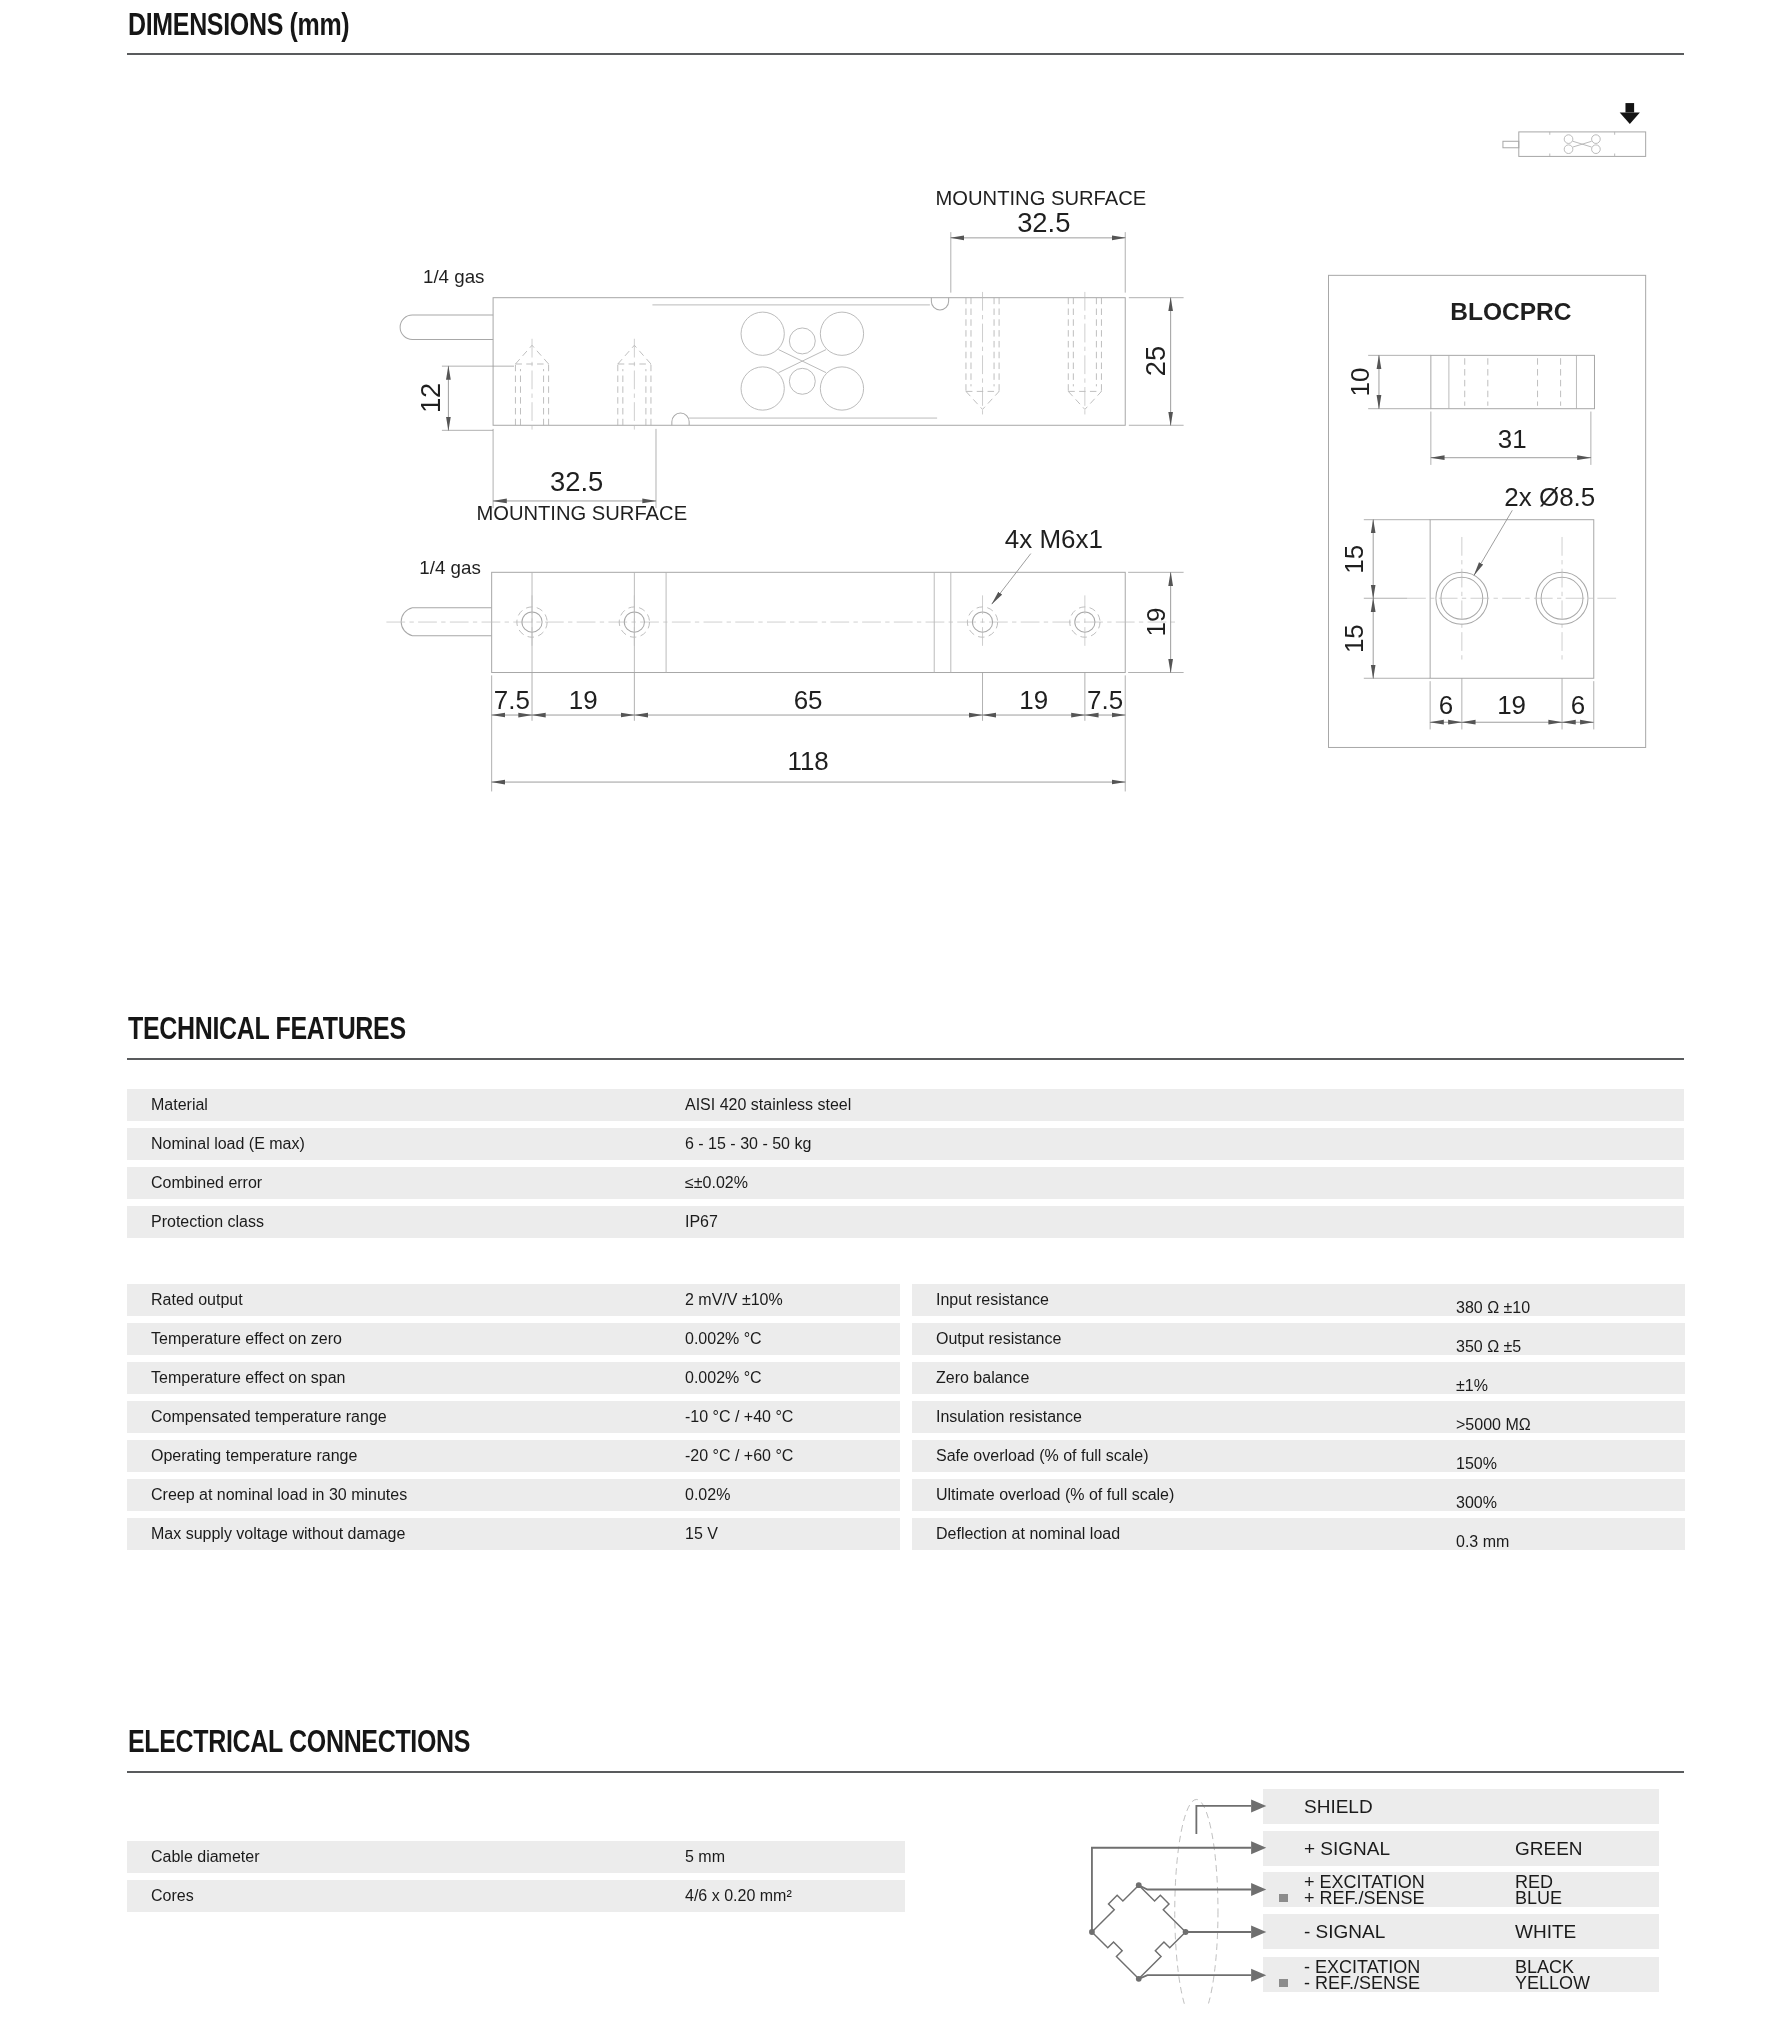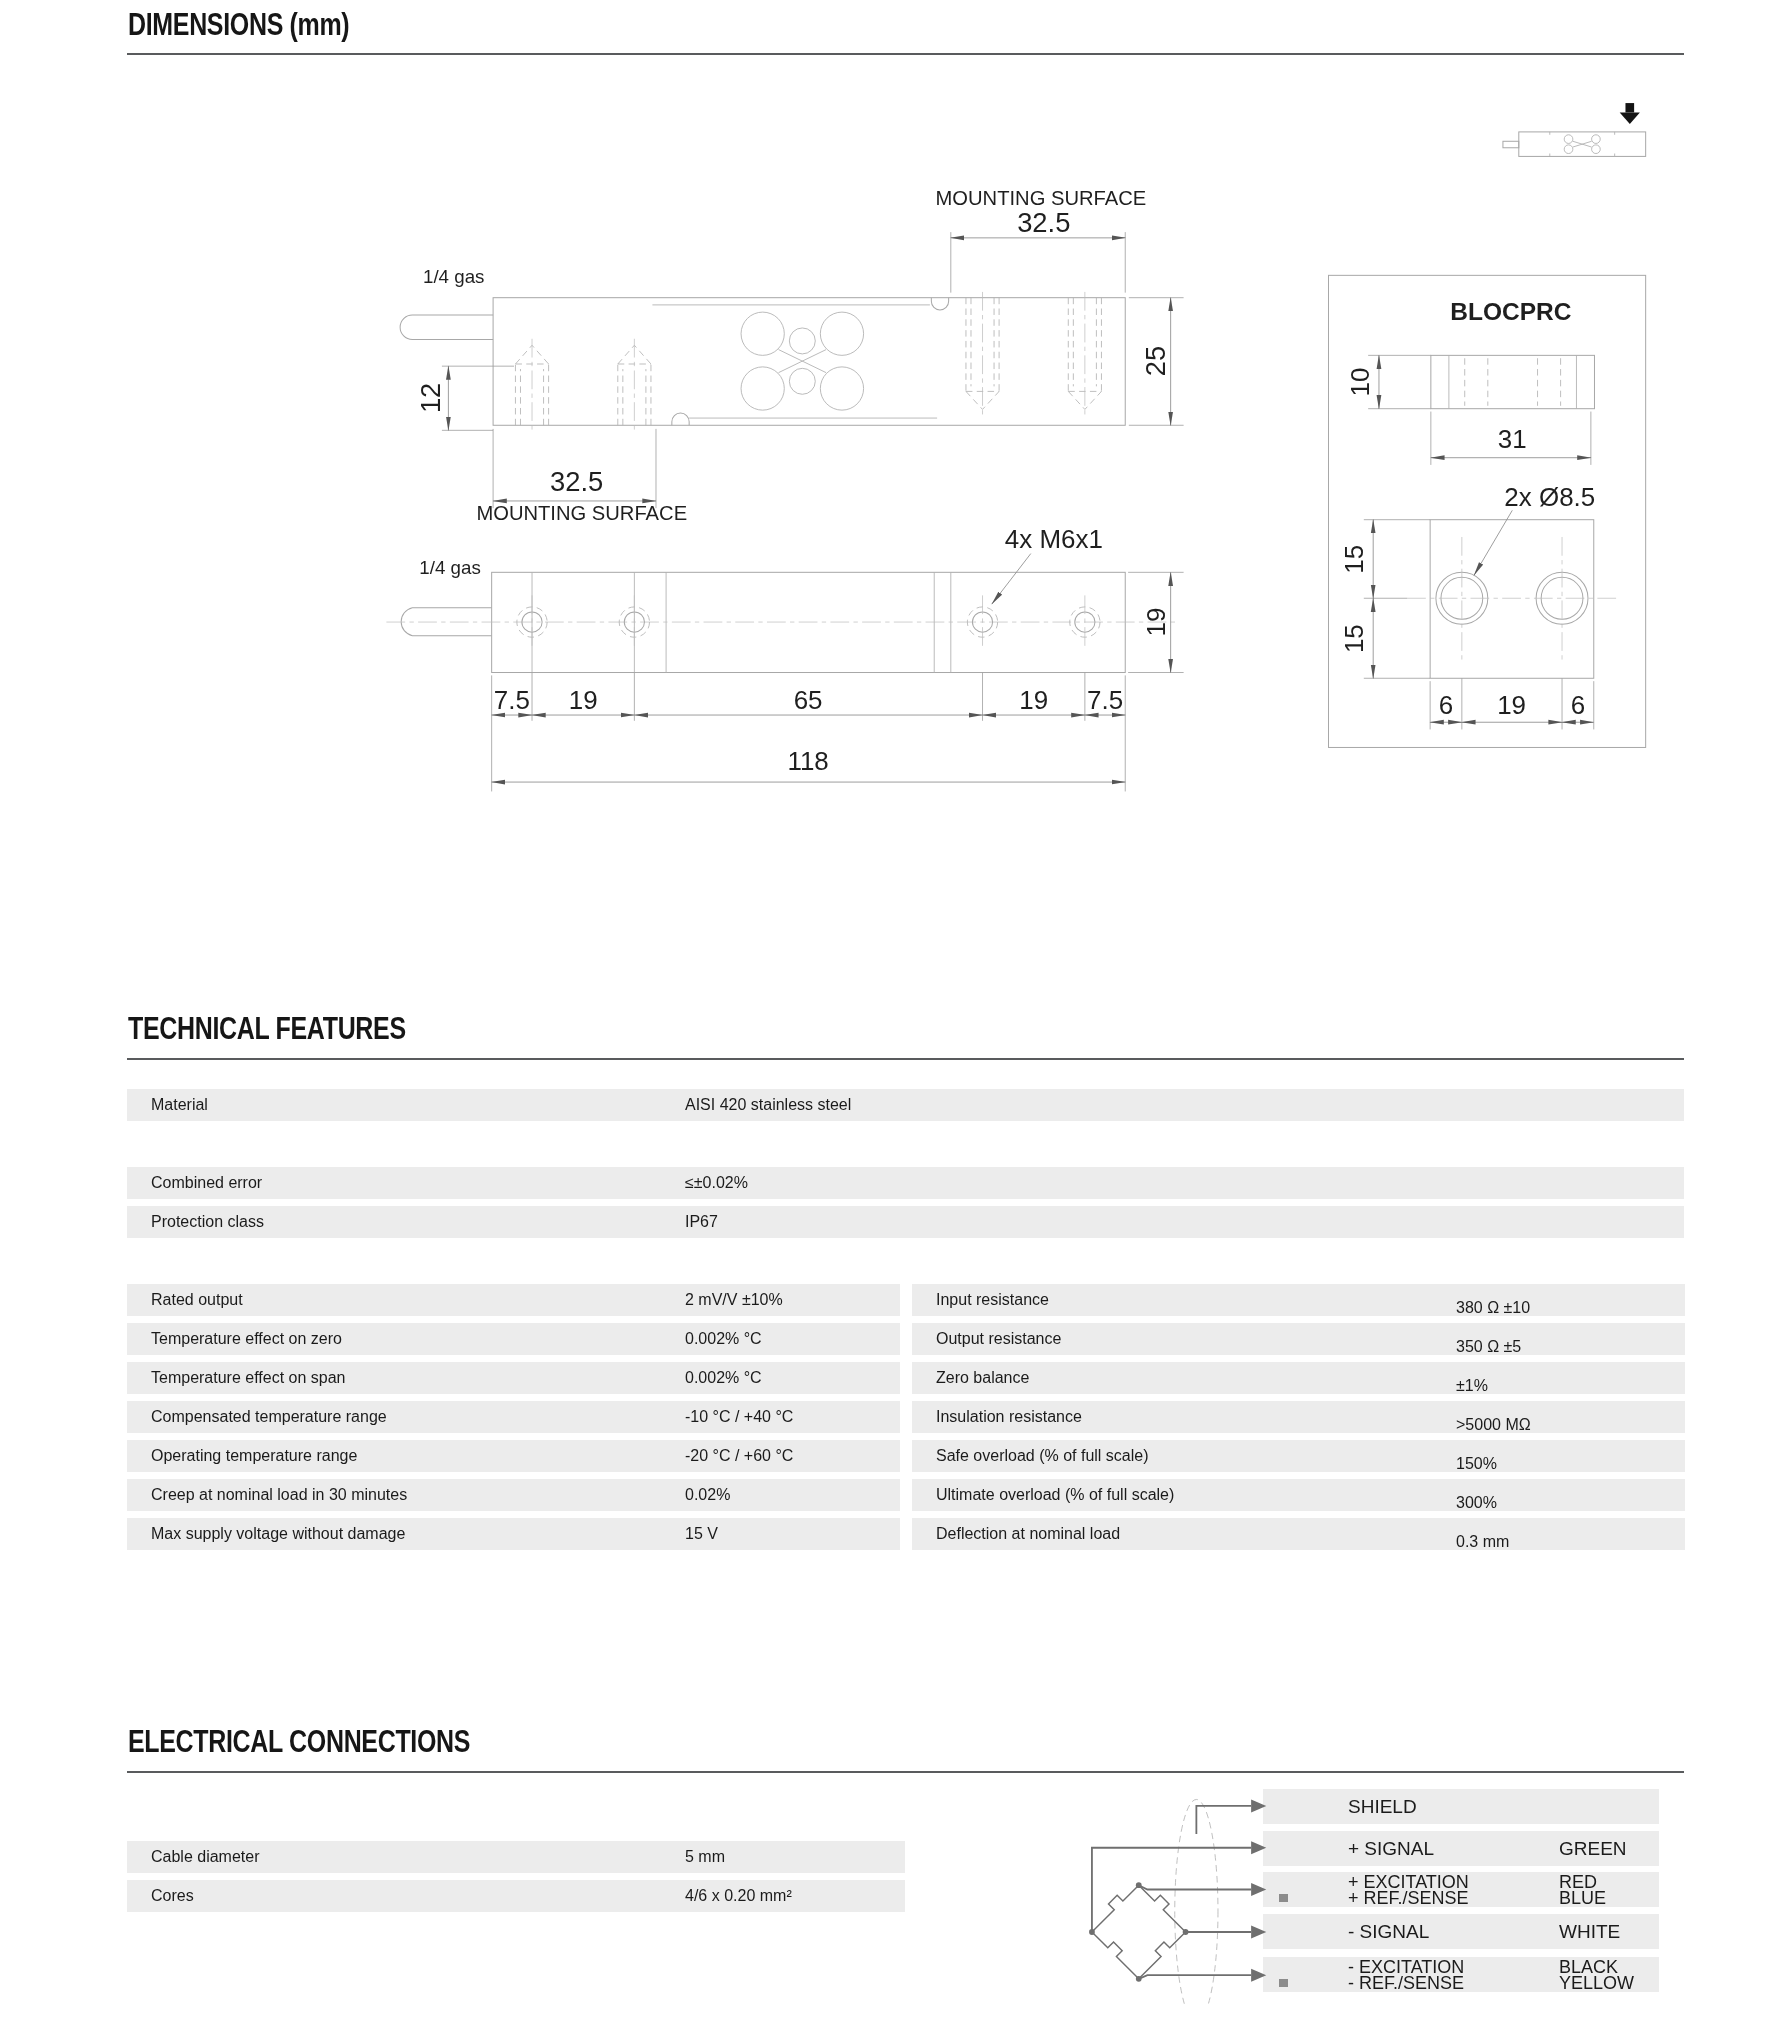--- a/index.html
+++ b/index.html
@@ -7,21 +7,21 @@
         font-family:"Liberation Sans",sans-serif;color:#1b1b1b;overflow:hidden;}
   .sec-head{position:absolute;left:128px;font-size:32px;font-weight:700;line-height:1;
         letter-spacing:-0.4px;transform:scaleX(.78);transform-origin:0 50%;white-space:nowrap;color:#161616;}
   .rule{position:absolute;left:127px;width:1557px;height:2.2px;background:#595b5d;}
   .trow{position:absolute;height:32px;background:#ececec;}
   .trow span{position:absolute;top:50%;transform:translateY(-50%);font-size:16px;white-space:nowrap;}
   .lbl{left:24px;}
   .v1{left:558px;}
   .v2{left:544px;margin-top:8px;}
   .wrow{position:absolute;left:1263px;width:396px;height:35px;background:#ececec;font-size:19px;}
-  .wrow .c{position:absolute;top:50%;transform:translateY(-50%);white-space:nowrap;margin-left:44px;}
+  .wrow .c{position:absolute;top:50%;transform:translateY(-50%);white-space:nowrap;}
   .wlbl{left:41px;}
   .wcol{left:252px;}
   .wrow.two span{transform:none;font-size:18px;line-height:18px;}
   .two .l1{top:0.7px;}
   .two .l2{top:17.3px;}
   .sq{position:absolute;width:8.6px;height:8.6px;background:#8c8c8c;}
   .two .sq{left:16px;top:21.6px;}
   .footnote{position:absolute;left:1263px;top:2006px;height:21.6px;font-size:19px;color:#7a7a7a;}
   .footnote .sq{left:15px;top:5px;background:#9a9a9a;}
   .footnote .ft{position:absolute;left:36px;top:0;white-space:nowrap;}
@@ -185,20 +185,24 @@
     </g>
   </svg>
 
   <div class="sec-head" style="top:1012px">TECHNICAL FEATURES</div>
   <div class="rule" style="top:1058px"></div>
 
   <div class="trow" style="left:127px;top:1089px;width:1557px">
     <span class="lbl">Material</span>
     <span class="v1">AISI 420 stainless steel</span>
   </div>
+  <div class="trow" style="left:127px;top:1128px;width:1557px">
+    <span class="lbl">Nominal load (E max)</span>
+    <span class="v1">6 - 15 - 30 - 50 kg</span>
+  </div>
   <div class="trow" style="left:127px;top:1167px;width:1557px">
     <span class="lbl">Combined error</span>
     <span class="v1">≤±0.02%</span>
   </div>
   <div class="trow" style="left:127px;top:1206px;width:1557px">
     <span class="lbl">Protection class</span>
     <span class="v1">IP67</span>
   </div>
 
   <div class="trow" style="left:127px;top:1284px;width:773px">

